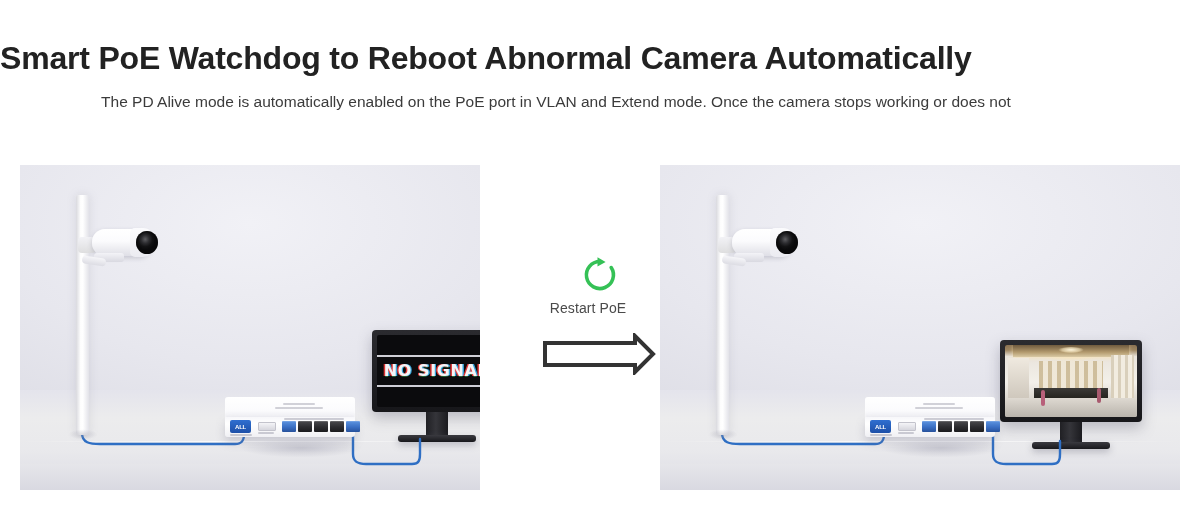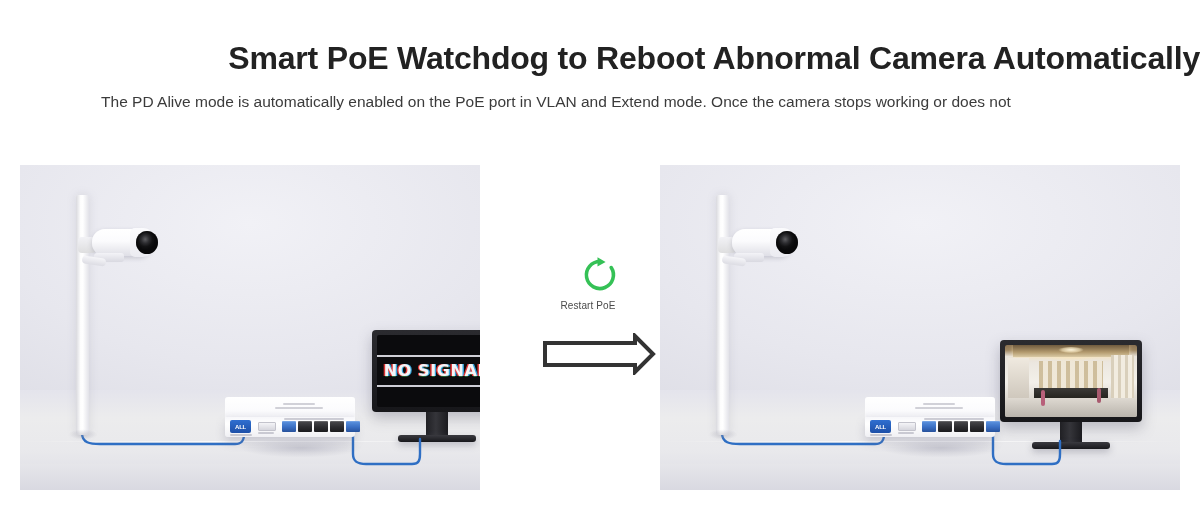--- a/index.html
+++ b/index.html
@@ -7,21 +7,21 @@
     width:1200px;height:520px;overflow:hidden;
     background:#ffffff;
     font-family:"Liberation Sans","DejaVu Sans",sans-serif;
     -webkit-font-smoothing:antialiased;
   }
   .page{position:relative;width:1200px;height:520px;}
 
   
   .title{
     position:absolute;left:0;top:38px;width:1200px;
-    text-align:right;
+    text-align:left;
     font-size:32px;font-weight:bold;color:#222222;
     letter-spacing:-0.2px;line-height:40px;
   }
   .subtitle{
     position:absolute;left:0;top:90px;width:1112px;
     text-align:center;color:#3b3b3b;
     font-size:15.5px;line-height:23.5px;
   }
   .subtitle .l1{display:block;}
   .subtitle .l2{display:block;}
@@ -213,21 +213,21 @@
 
   
   .center{
     position:absolute;left:540px;top:165px;width:120px;height:325px;
   }
   .refresh-wrap{
     position:absolute;left:50%;top:90px;transform:translateX(-50%);
   }
   .restart-label{
     position:absolute;left:0;top:135px;width:96px;text-align:center;
-    font-size:10px;color:#4a4a4a;letter-spacing:.1px;
+    font-size:14px;color:#4a4a4a;letter-spacing:.1px;
   }
   .arrow{
     position:absolute;left:-1px;top:168px;
   }
 </style>
 </head>
 <body>
 
 <div class="page">
 

